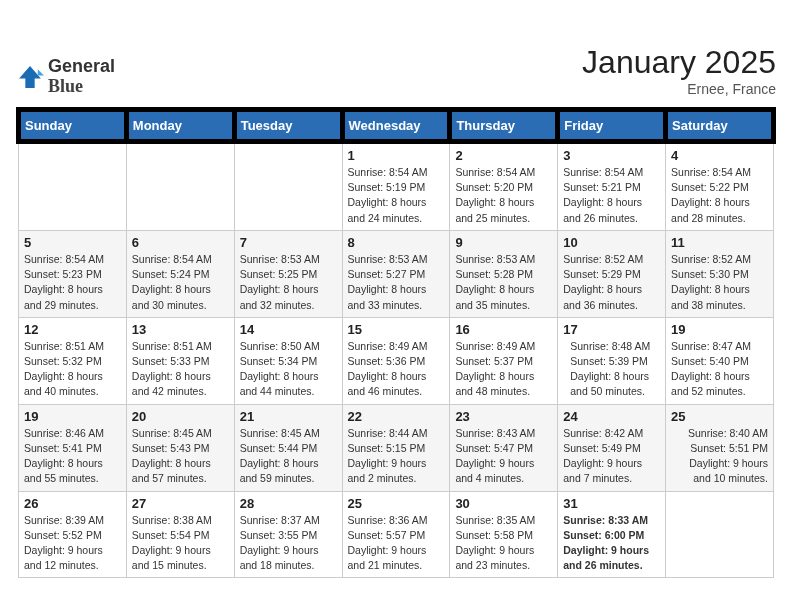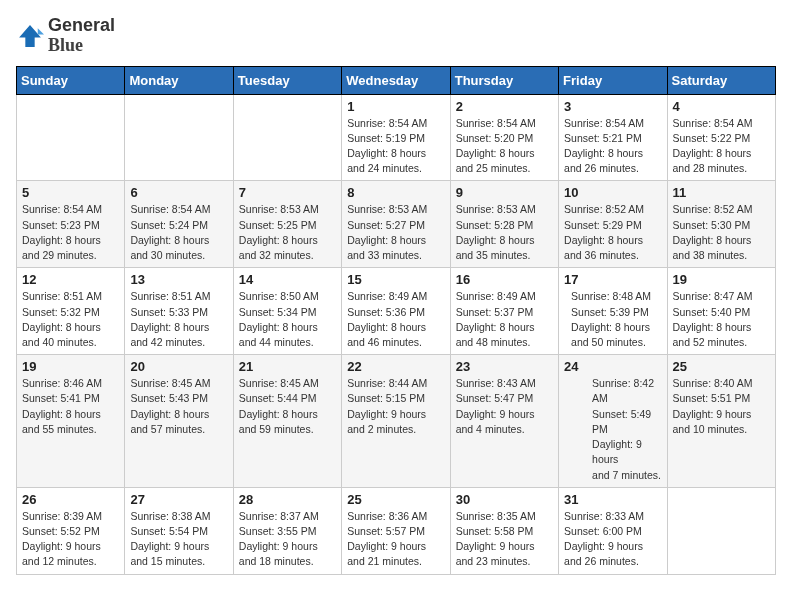--- a/index.html
+++ b/index.html
@@ -8,20 +8,21 @@
       background: #fff;
       width: 792px;
       min-height: 612px;
       padding: 16px;
     }
     .header {
       display: flex;
       justify-content: space-between;
       align-items: flex-end;
       margin-bottom: 10px;
+      margin-top: 28px;
     }
     .logo {
       display: flex;
       align-items: center;
       gap: 4px;
     }
     .logo-text {
       font-size: 18px;
       font-weight: bold;
       line-height: 1.1;
@@ -49,21 +50,21 @@
       border-collapse: collapse;
       font-size: 11px;
     }
     .calendar thead th {
       background-color: #2a6db5;
       color: #fff;
       padding: 6px 4px;
       text-align: left;
       font-size: 13px;
       font-weight: 600;
-      border: 1px solid #000000;
+      border: 5px solid #000000;
     }
     .calendar tbody td {
       border: 1px solid #ccc;
       vertical-align: top;
       padding: 4px 5px;
       width: calc(100%/7);
       min-height: 80px;
       color: #333;
       background: #fff;
     }
@@ -93,20 +94,22 @@
     <svg class="logo-icon" viewBox="0 0 36 36">
       <polygon points="18,4 32,20 24,20 24,32 12,32 12,20 4,20" fill="#1a6cb5"></polygon>
       <polygon points="28,8 36,16 28,16" fill="#4da0e0"></polygon>
     </svg>
     <div class="logo-text">
       <span class="logo-general">General</span><br>
       <span class="logo-blue">Blue</span>
     </div>
   </div>
   <div class="title-block">
+    <div class="month-year">January 2025</div>
+    <div class="location">Ernee, France</div>
   </div>
 </div>
 
 <table class="calendar">
   <thead>
     <tr>
     <th>Sunday</th>
         <th>Monday</th>
         <th>Tuesday</th>
         <th>Wednesday</th>
@@ -282,28 +285,28 @@
         </td>
         <td>
           <div class="day-number">23</div>
           <div class="day-info" style="white-space: pre-line;">Sunrise: 8:43 AM
 Sunset: 5:47 PM
 Daylight: 9 hours
 and 4 minutes.</div>
         </td>
         <td>
           <div class="day-number">24</div>
-          <div class="day-info" style="white-space: pre-line; margin-left: 28px;">Sunrise: 8:42 AM
+          <div class="day-info" style="white-space: pre-line;">Sunrise: 8:42 AM
 Sunset: 5:49 PM
 Daylight: 9 hours
 and 7 minutes.</div>
         </td>
         <td>
           <div class="day-number">25</div>
-          <div class="day-info" style="white-space: pre-line;">Sunrise: 8:40 AM
+          <div class="day-info" style="white-space: pre-line; text-align: right;">Sunrise: 8:40 AM
 Sunset: 5:51 PM
 Daylight: 9 hours
 and 10 minutes.</div>
         </td>
       </tr>
       <tr>
         <td>
           <div class="day-number">26</div>
           <div class="day-info" style="white-space: pre-line;">Sunrise: 8:39 AM
 Sunset: 5:52 PM
@@ -333,21 +336,21 @@
         </td>
         <td>
           <div class="day-number">30</div>
           <div class="day-info" style="white-space: pre-line;">Sunrise: 8:35 AM
 Sunset: 5:58 PM
 Daylight: 9 hours
 and 23 minutes.</div>
         </td>
         <td>
           <div class="day-number">31</div>
-          <div class="day-info" style="white-space: pre-line;">Sunrise: 8:33 AM
+          <div class="day-info" style="white-space: pre-line; font-weight: bold;">Sunrise: 8:33 AM
 Sunset: 6:00 PM
 Daylight: 9 hours
 and 26 minutes.</div>
         </td>
         <td class="empty-cell"></td>
       </tr>
     </tbody>
 </table>
 
 </body></html>

